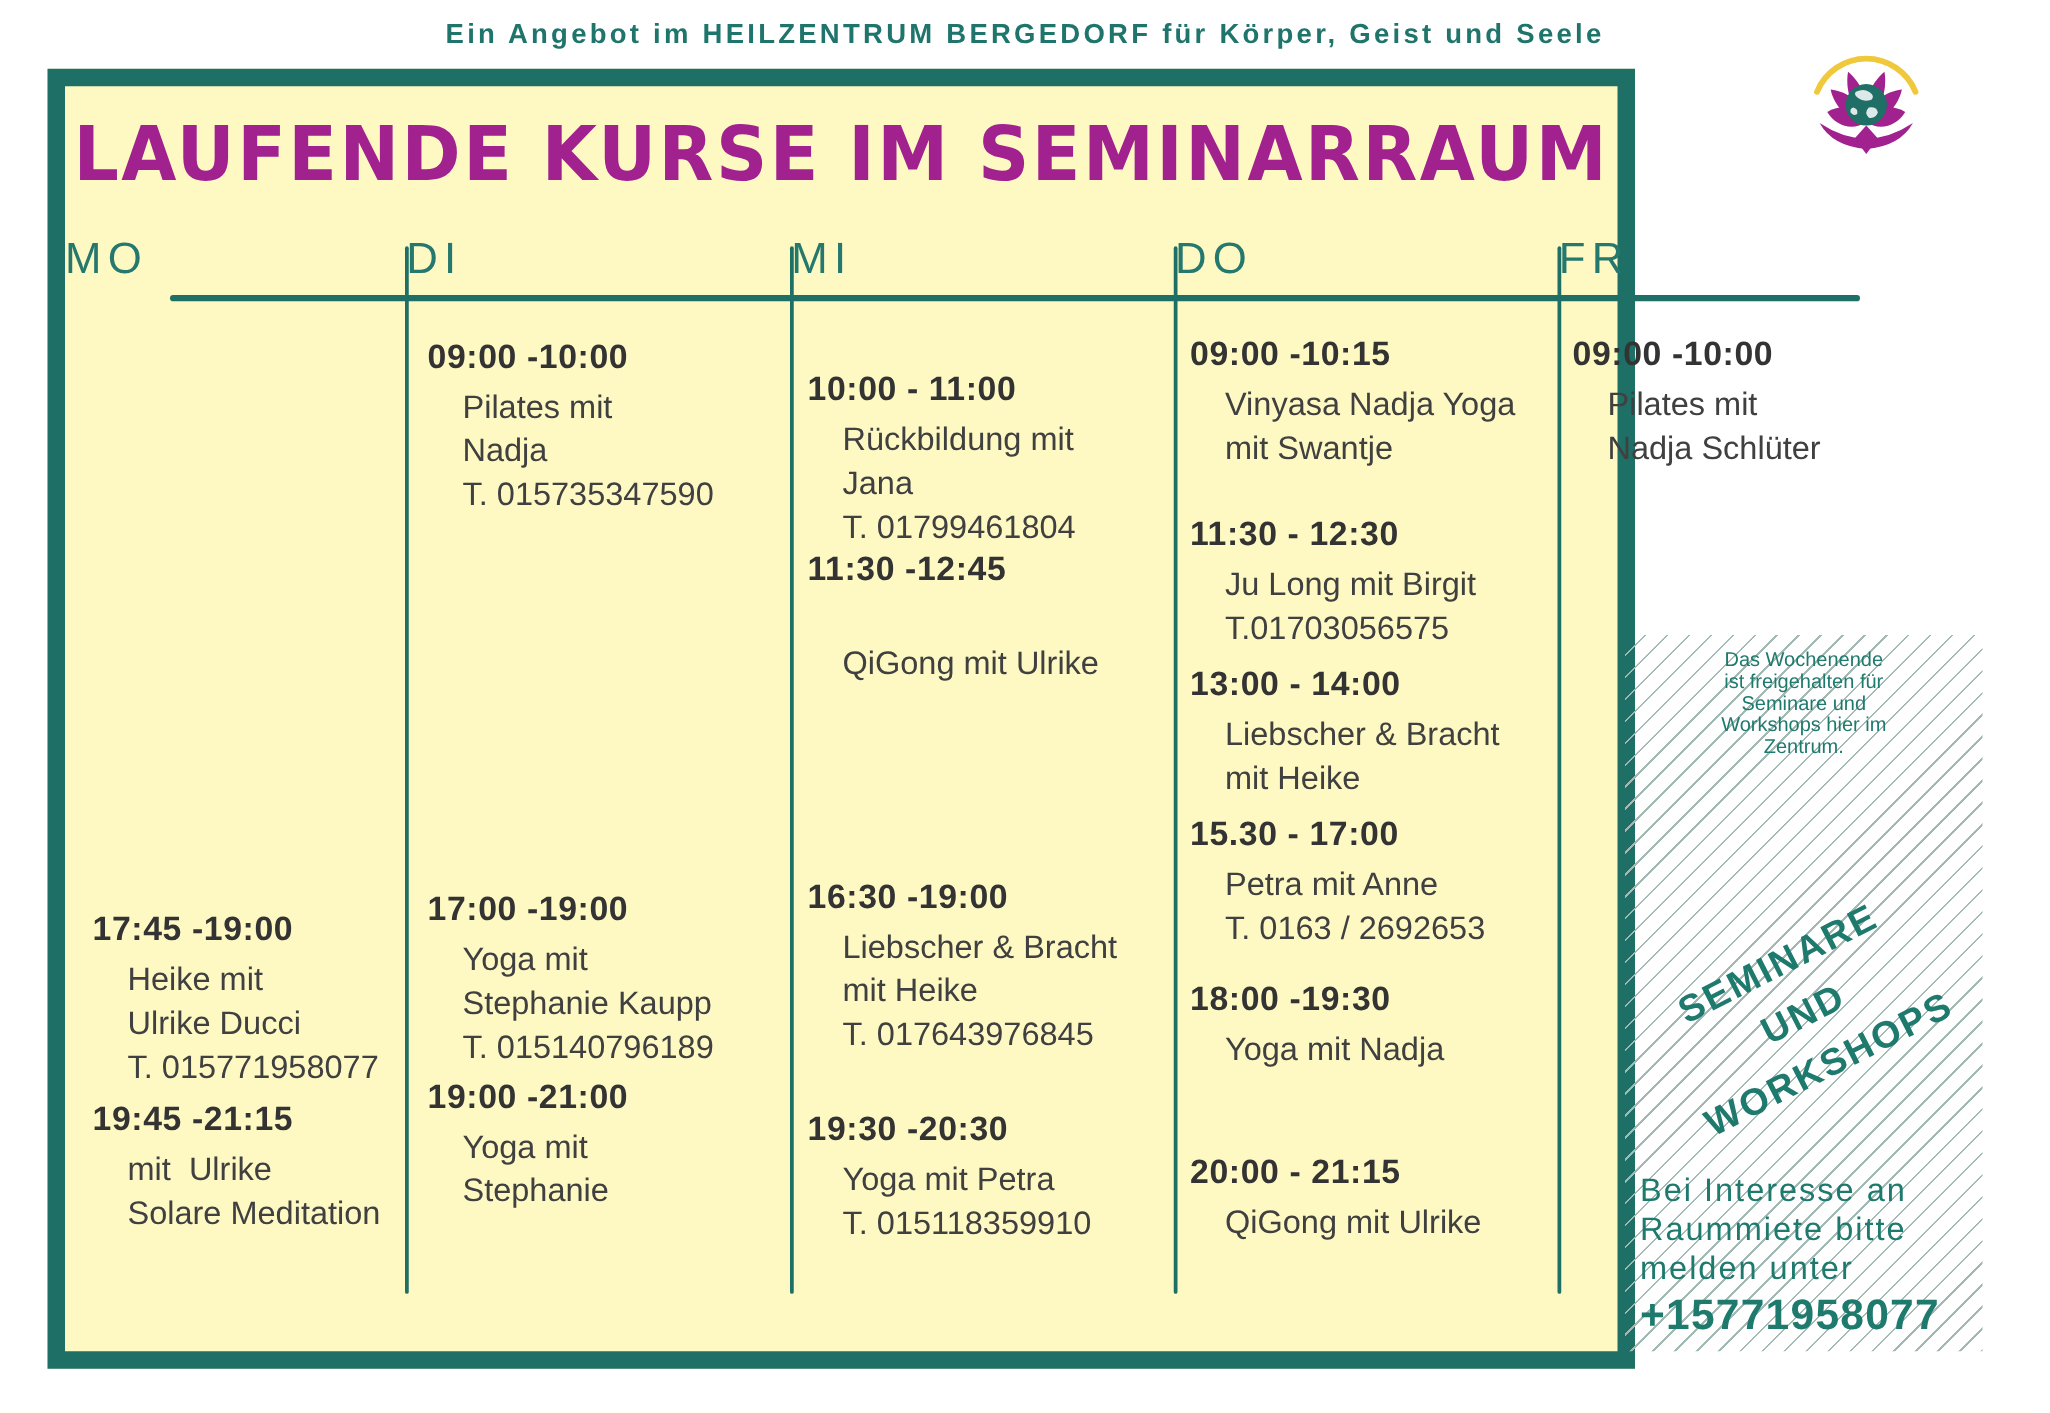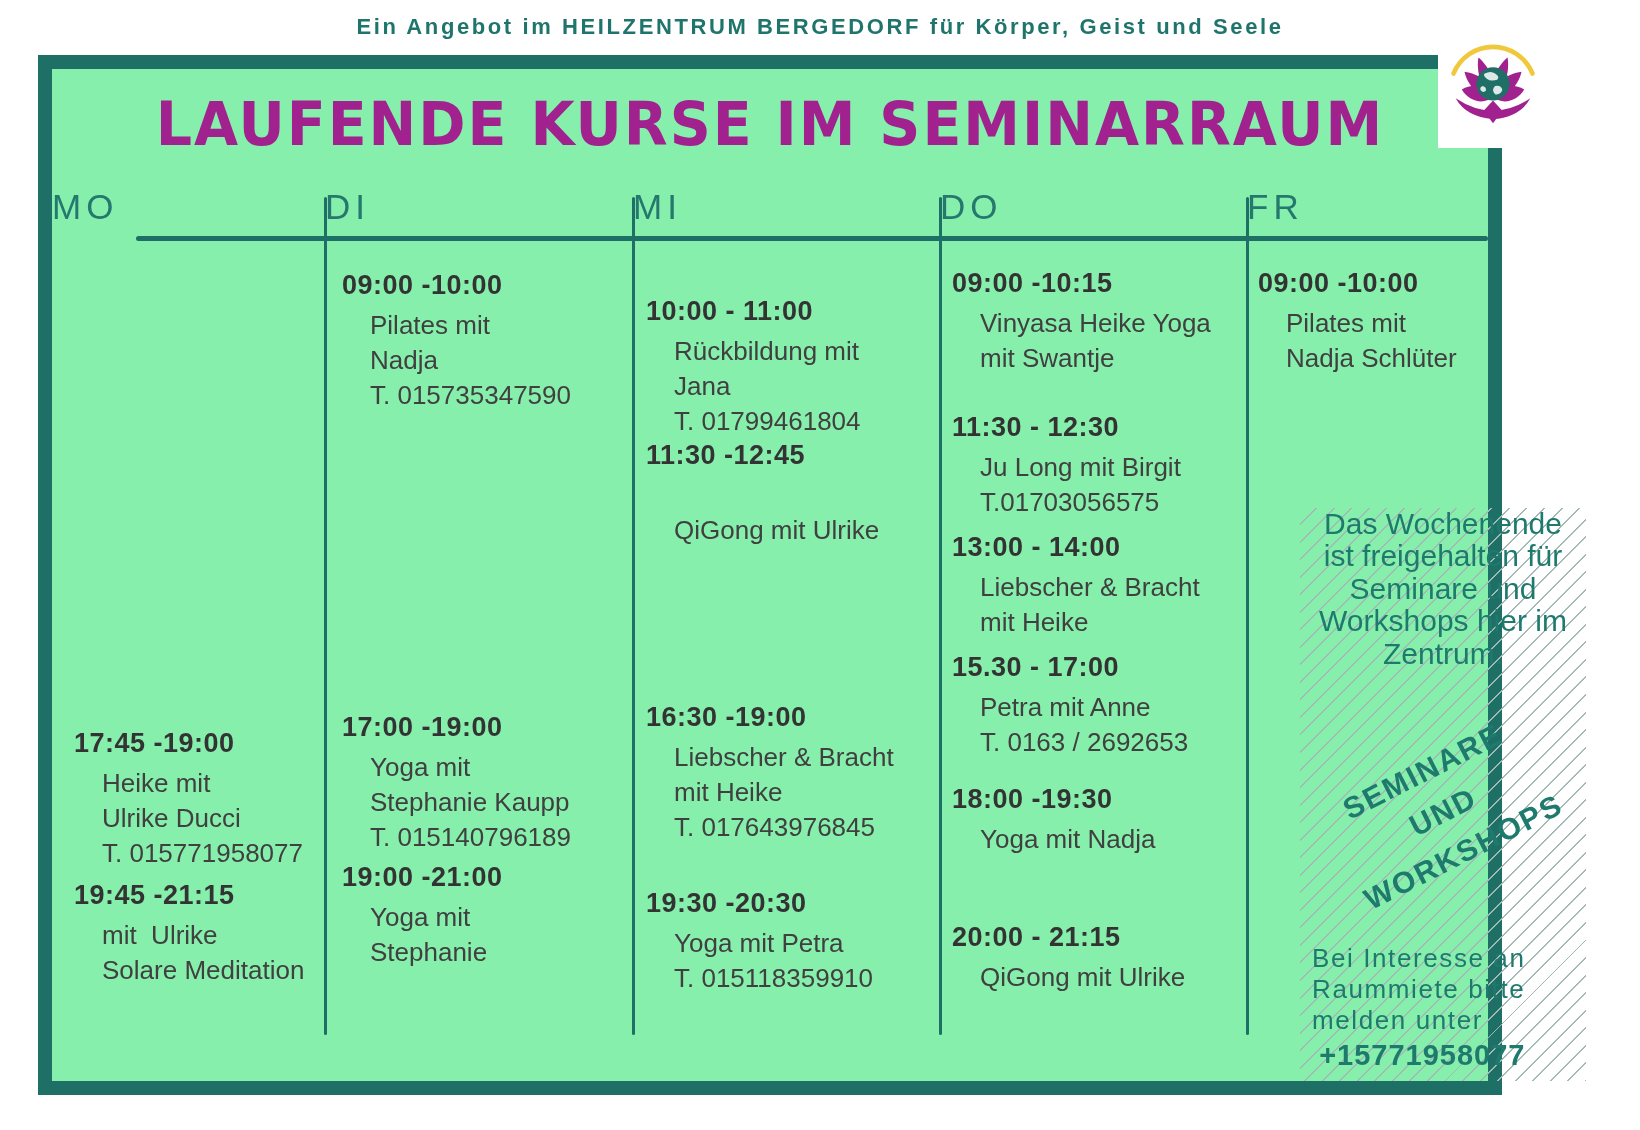--- a/index.html
+++ b/index.html
@@ -9,22 +9,22 @@
   }
 
   
   .top-note{
     position:absolute;top:14px;left:0;width:100%;text-align:center;
     color:#1F756B;font-size:22px;font-weight:600;letter-spacing:2.6px;
   }
 
   
   .board{
-    position:absolute;left:38px;top:55px;width:1464px;height:1040px;
-    border:14px solid #1E6F66;box-sizing:border-box;background:#86efac;
+    position:absolute;left:38px;top:55px;width:1270px;height:1040px;
+    border:14px solid #1E6F66;box-sizing:border-box;background:#fef9c3;
   }
   .title{
     position:absolute;top:22px;left:0;width:100%;text-align:center;
     color:#A1218F;font-size:57px;font-weight:700;letter-spacing:2px;
     font-family:"DejaVu Sans", sans-serif;transform:scaleY(1.06);
   }
 
   
   .day-header{
     position:absolute;top:118px;color:#25786E;
@@ -70,34 +70,34 @@
   }
 
   
   .weekend{
     position:absolute;left:1248px;top:439px;width:286px;height:573px;
     background:repeating-linear-gradient(135deg,
       rgba(255,255,255,0) 0px, rgba(255,255,255,0) 11px,
       #A3B9B4 11px, #A3B9B4 12.4px);
   }
   .weekend-note{
-    text-align:center;color:#1F7A6E;font-size:30px;
+    margin-top:12px;text-align:center;color:#1F7A6E;font-size:16px;
     line-height:1.08;font-weight:400;
   }
   .seminare{
     position:absolute;top:236px;left:-14px;right:-14px;text-align:center;
     transform:rotate(-27deg);color:#1F7A6E;font-weight:700;font-size:30px;
     letter-spacing:2px;line-height:1.5;
   }
   .contact{
     position:absolute;left:12px;bottom:8px;color:#1F7A6E;font-size:26px;
     letter-spacing:1.6px;line-height:1.2;font-weight:500;
   }
   .contact-phone{
-    font-size:29px;font-weight:800;letter-spacing:1px;margin-top:2px;text-align:right;
+    font-size:34px;font-weight:800;letter-spacing:1px;margin-top:2px;
   }
 
   
   .logo{
     position:absolute;left:1438px;top:28px;width:110px;height:120px;
     background:#ffffff;z-index:5;display:flex;align-items:center;justify-content:center;
   }
 </style>
 </head>
 <body>
@@ -166,21 +166,21 @@
         </div>
         <div class="event e3">
           <div class="event-time">19:30 -20:30</div>
           <div class="event-line">Yoga mit Petra</div>
           <div class="event-line">T. 015118359910</div>
         </div>
       </div>
       <div class="day-col d3">
         <div class="event e0">
           <div class="event-time">09:00 -10:15</div>
-          <div class="event-line">Vinyasa Heike Yoga</div>
+          <div class="event-line">Vinyasa Nadja Yoga</div>
           <div class="event-line">mit Swantje</div>
         </div>
         <div class="event e1">
           <div class="event-time">11:30 - 12:30</div>
           <div class="event-line">Ju Long mit Birgit</div>
           <div class="event-line">T.01703056575</div>
         </div>
         <div class="event e2">
           <div class="event-time">13:00 - 14:00</div>
           <div class="event-line">Liebscher &amp; Bracht</div>

